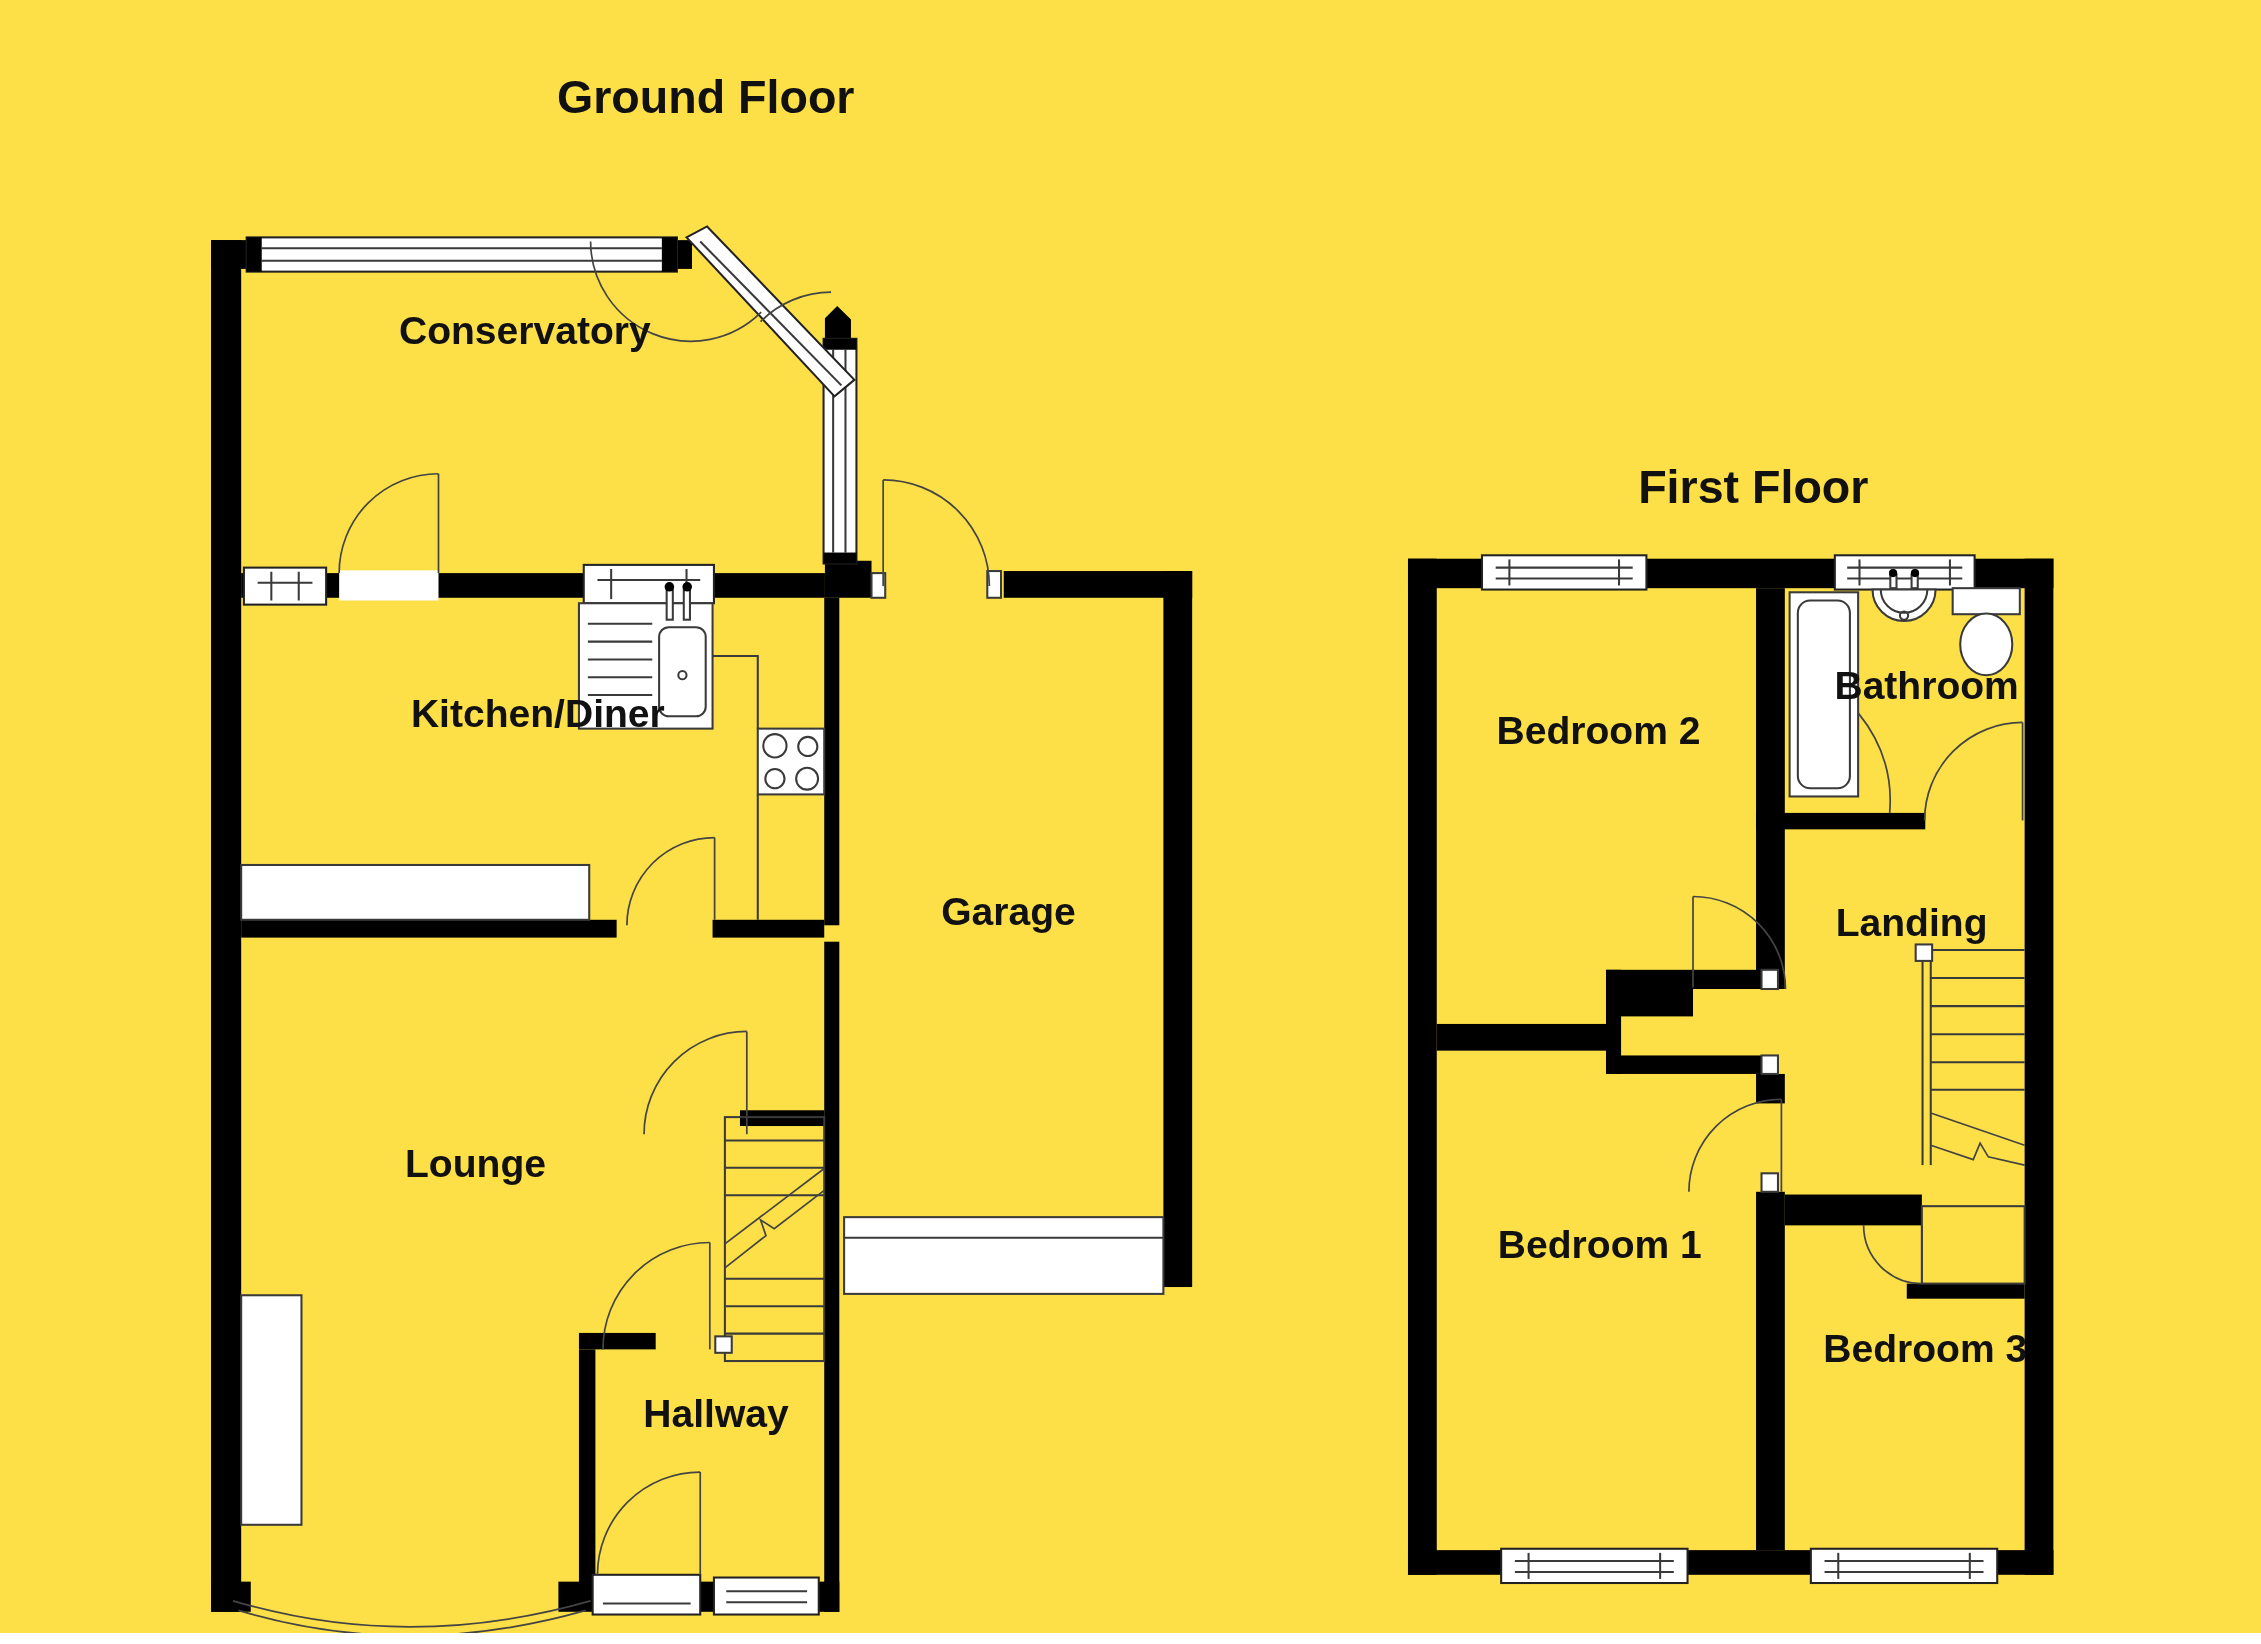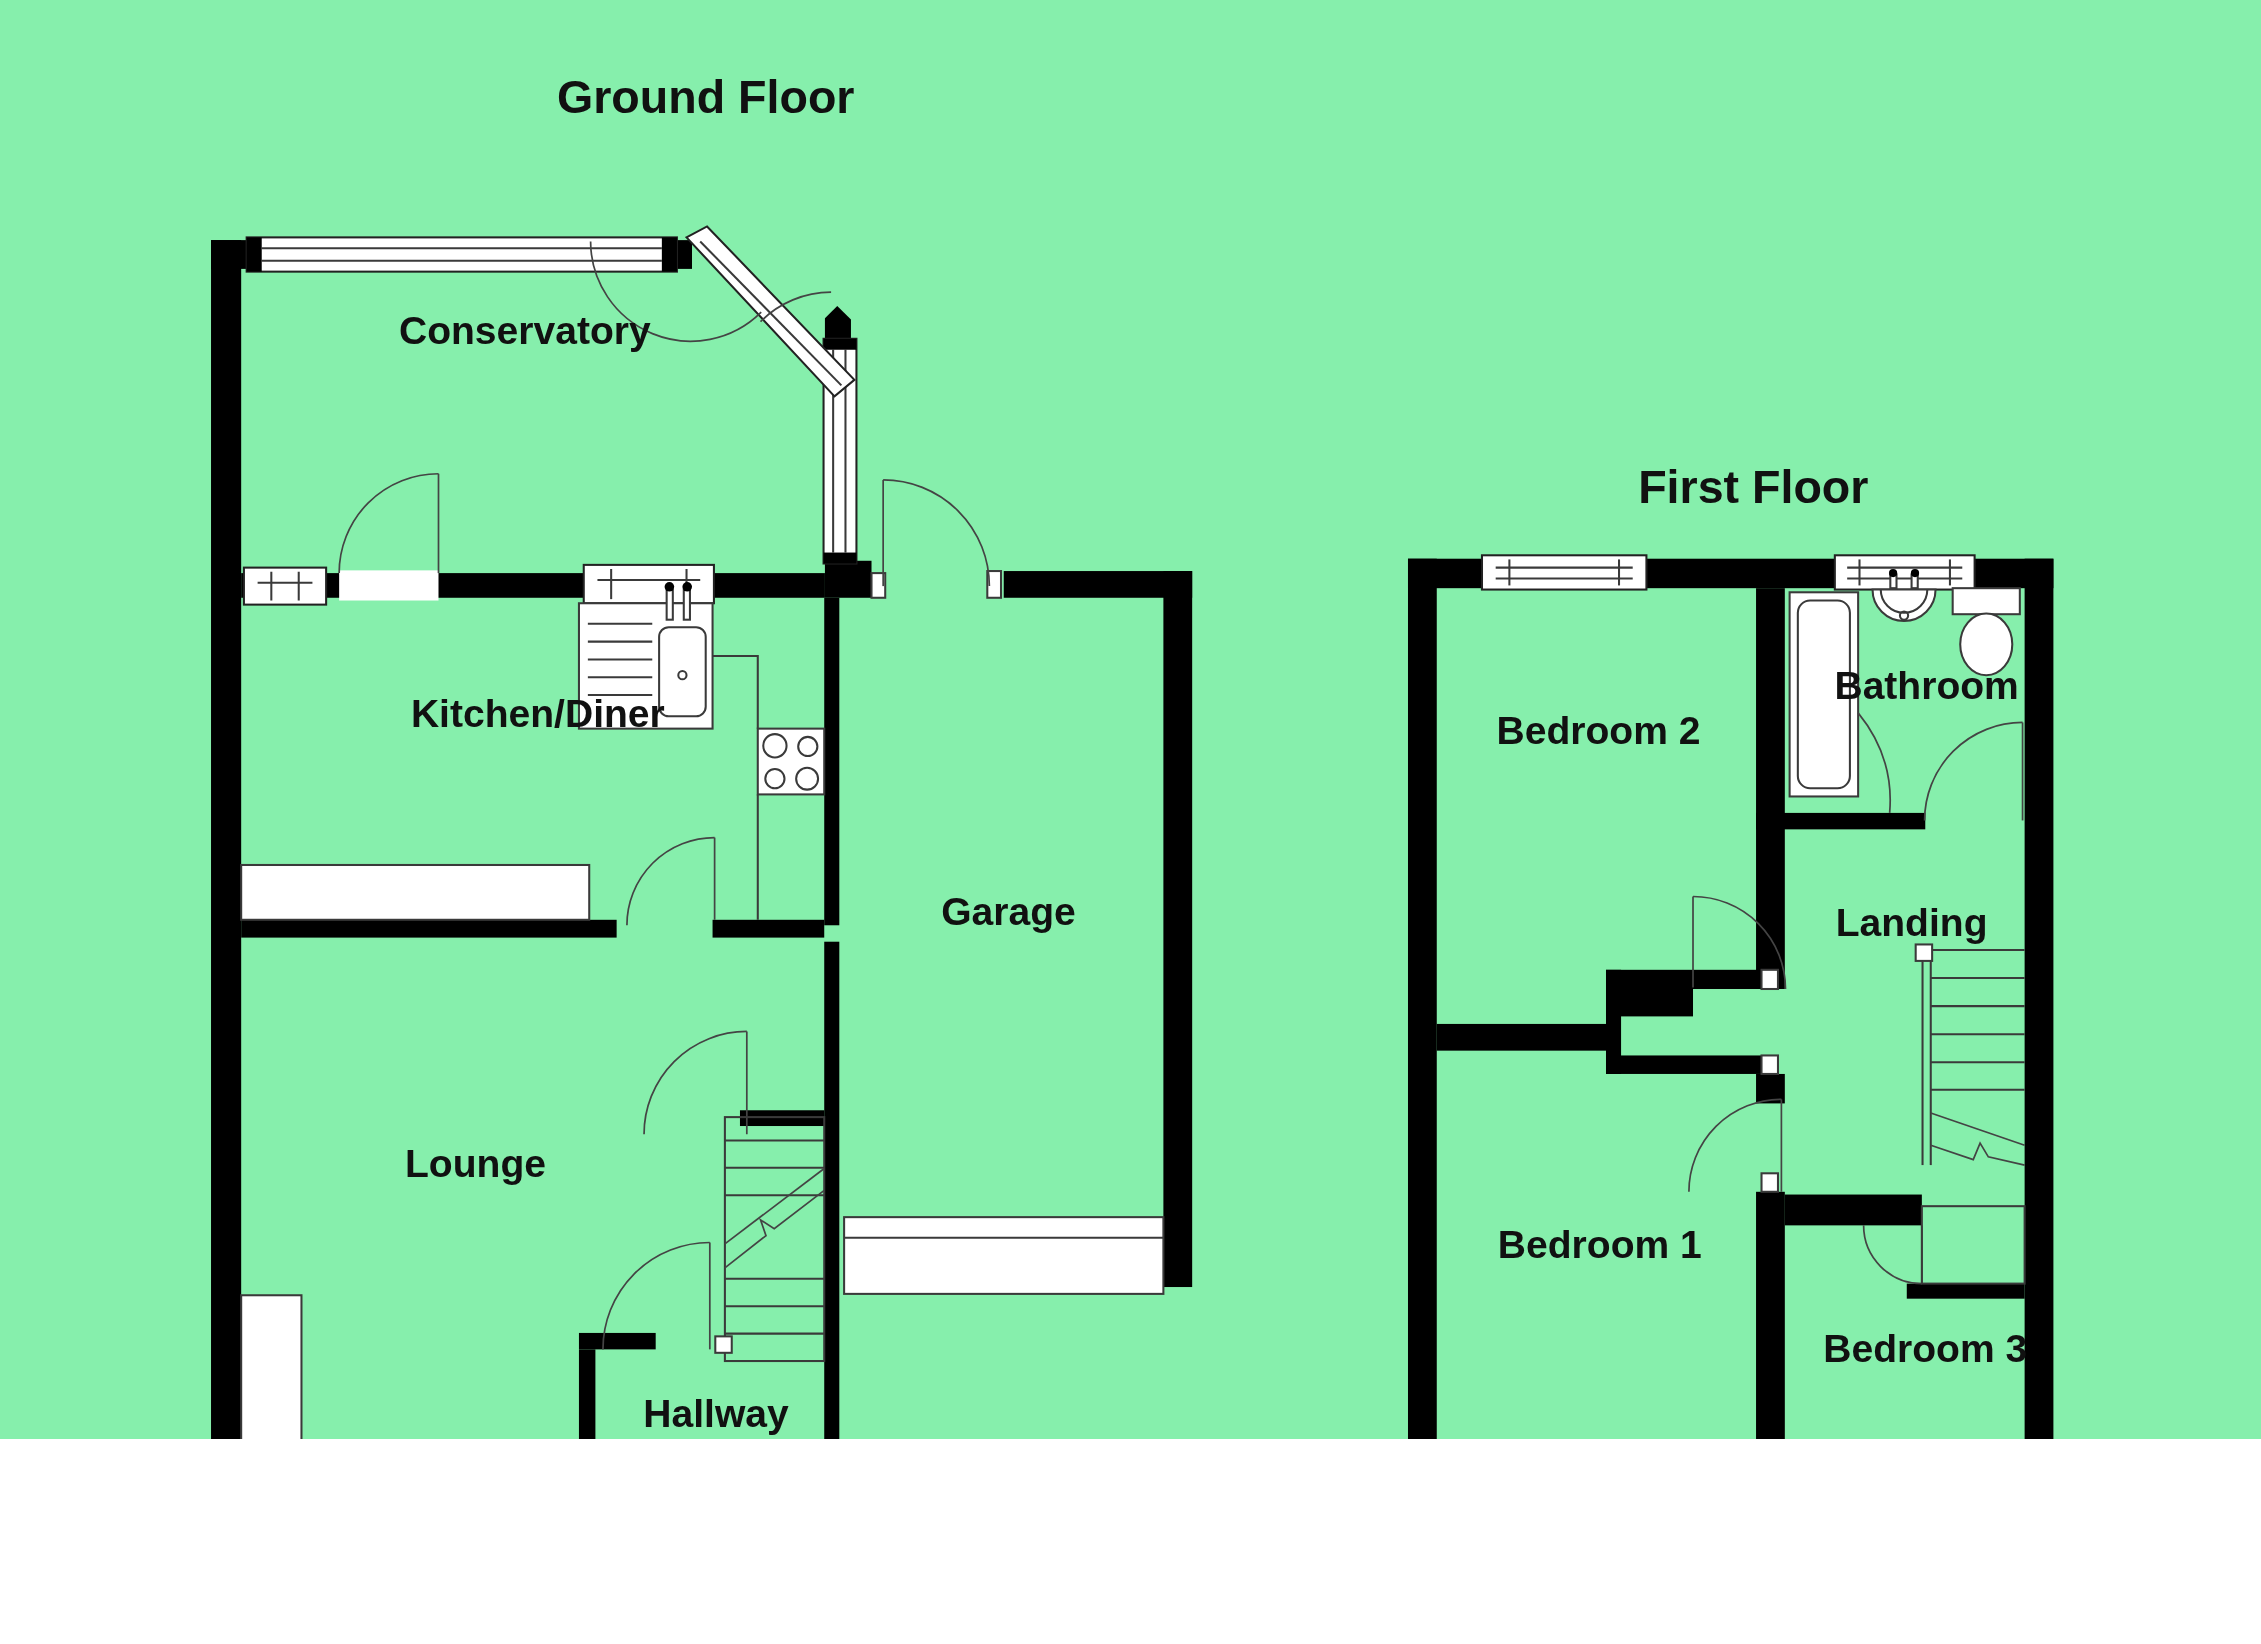--- a/index.html
+++ b/index.html
@@ -1,16 +1,16 @@
 <!DOCTYPE html>
 <html style="font-size:11px"><head>
 <meta charset="utf-8">
 <style>
   html,body{margin:0;padding:0;background:#fff;}
-  #stage{position:relative;width:2261px;height:1439px;background:#86efac;overflow:hidden;}
+  #stage{position:relative;width:2261px;height:1633px;background:#fde047;overflow:hidden;}
   svg{position:absolute;left:0;top:0;}
   .wall{fill:#000000;stroke:none;}
   .thin{fill:none;stroke:#3a3a3a;stroke-width:3;}
   .thinf{fill:#ffffff;stroke:#3a3a3a;stroke-width:3;}
   .win{fill:#ffffff;stroke:#222222;stroke-width:3;}
   .cut{fill:#ffffff;stroke:none;}
   .door{fill:none;stroke:#444444;stroke-width:2.5;}
   .blk{fill:#000000;}
   text{font-family:"Liberation Sans","DejaVu Sans",sans-serif;font-weight:bold;fill:#111111;text-anchor:middle;}
   .title{font-size:68px;}

